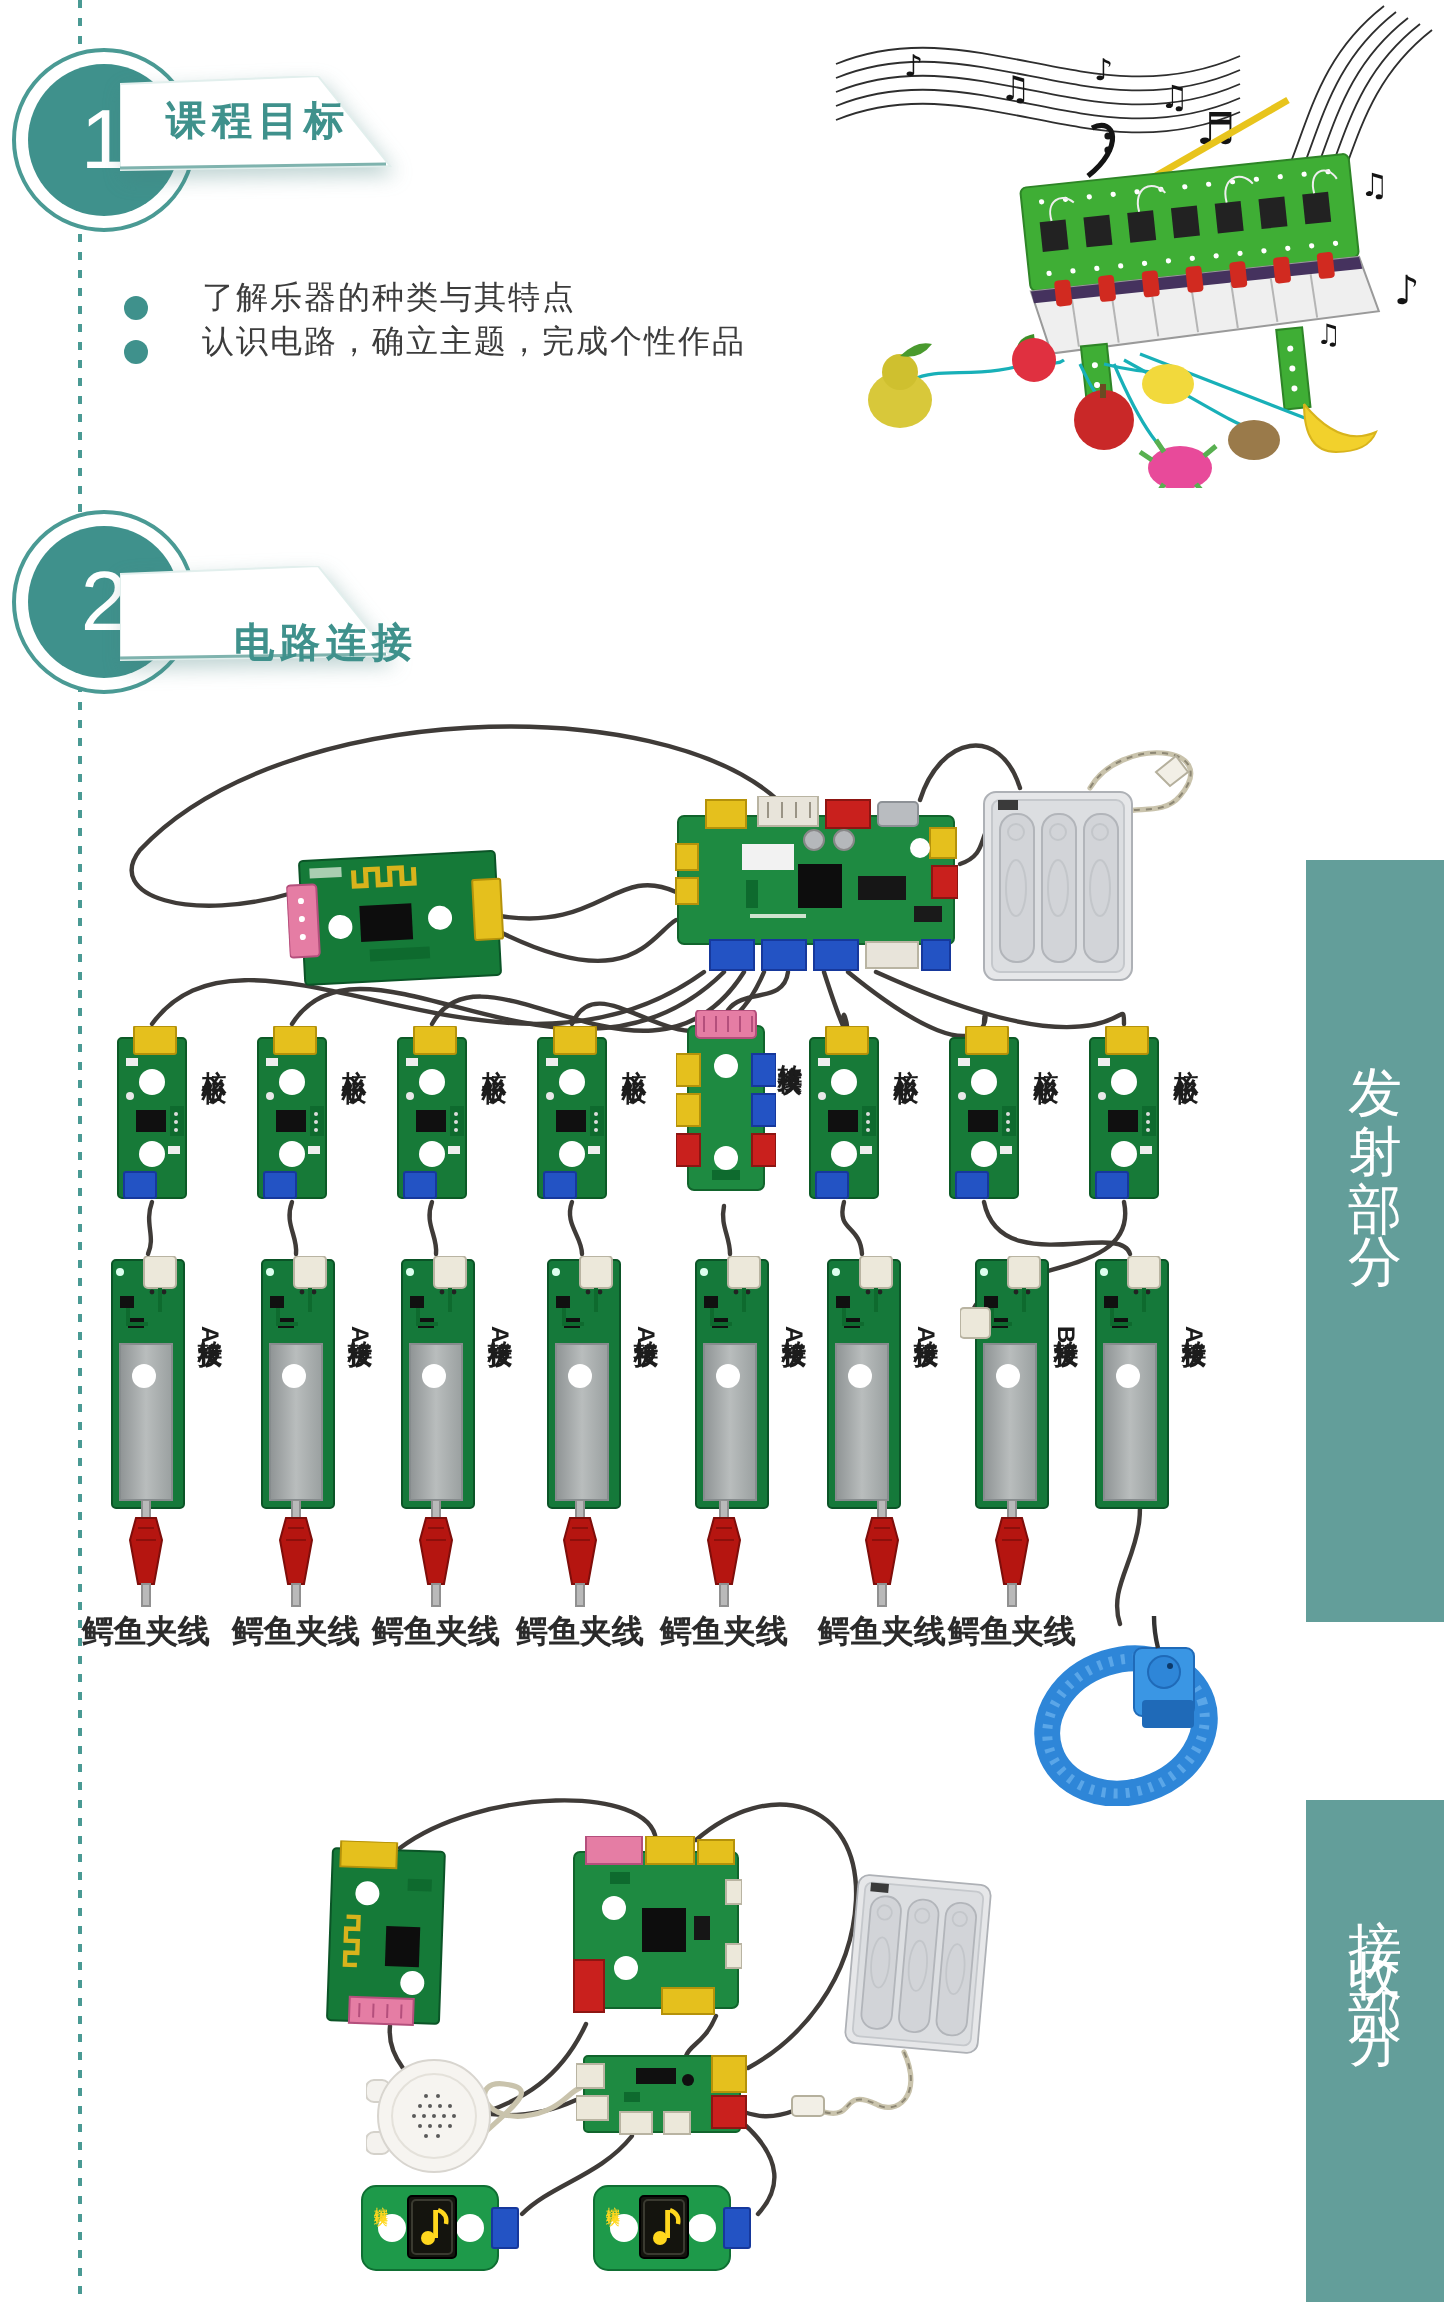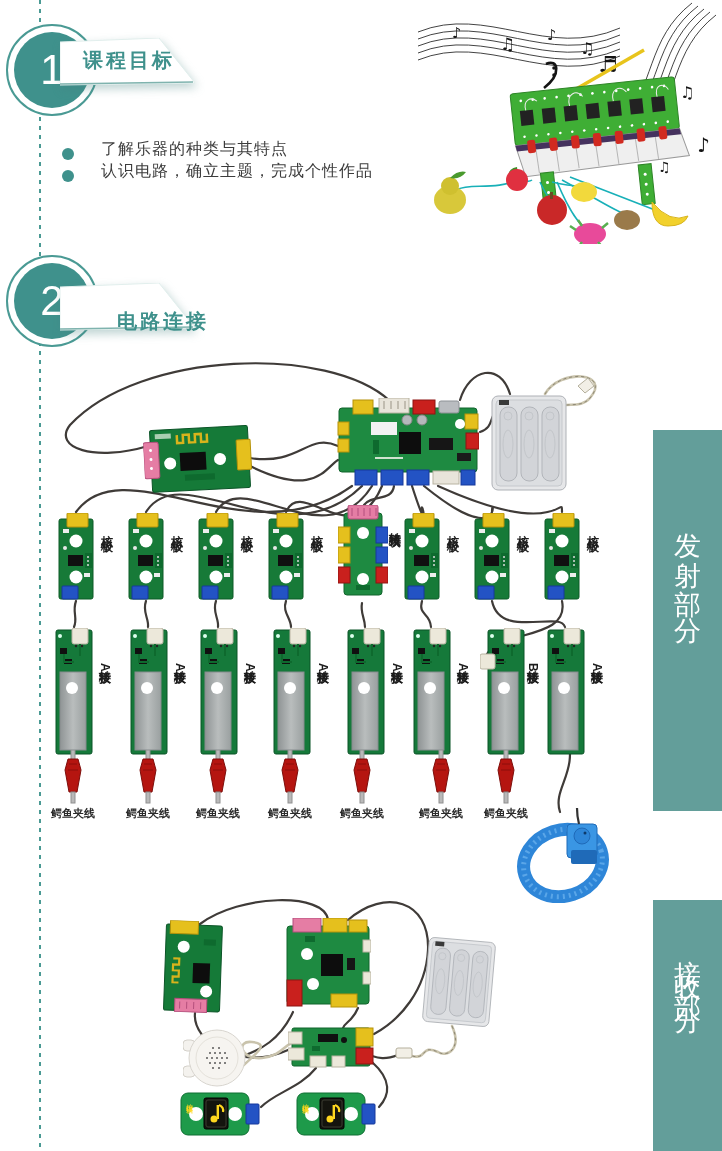--- a/index.html
+++ b/index.html
@@ -21,21 +21,21 @@
   
   .bullet-row{display:flex;align-items:flex-end;height:22px;gap:16px;}
   .bullet-dot{width:12px;height:12px;border-radius:50%;background:#3f918c;margin-right:11px;flex:none;}
   .bullet-text{font-size:16px;color:#3c3c3c;letter-spacing:1px;}
   
   .sideband{width:69px;background:#639e9a;z-index:2;display:flex;justify-content:center;}
   .sideband span{writing-mode:vertical-rl;color:#fff;font-size:27px;}
   
   .vlabel{writing-mode:vertical-rl;font-size:12px;font-weight:bold;color:#1c1c1c;
     letter-spacing:3px;z-index:3;}
-  .cliplabel{font-size:11px;font-weight:bold;color:#2a2a2a;text-align:center;width:64px;z-index:3;}
+  .cliplabel{font-size:16px;font-weight:bold;color:#2a2a2a;text-align:center;width:64px;z-index:3;}
   .btnlabel{writing-mode:vertical-rl;font-size:7px;color:#ffd71e;z-index:4;letter-spacing:1px;}
   .comp{z-index:2;}
   svg{display:block;}
 </style>
 </head>
 <body>
 
 <div class="page">
 
   <svg width="0" height="0" style="position:absolute" aria-hidden="true">

